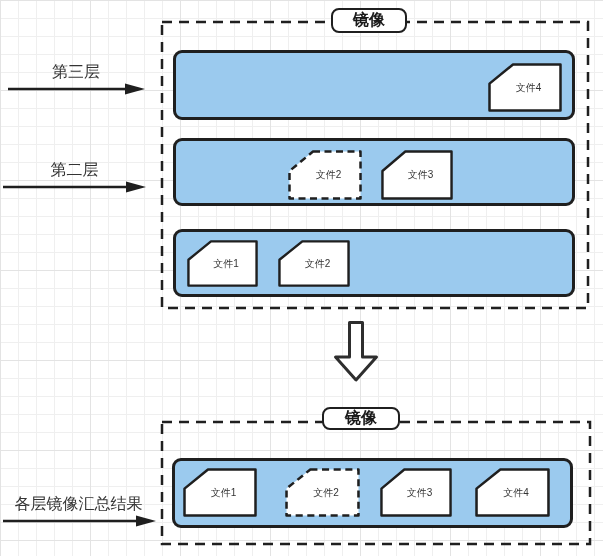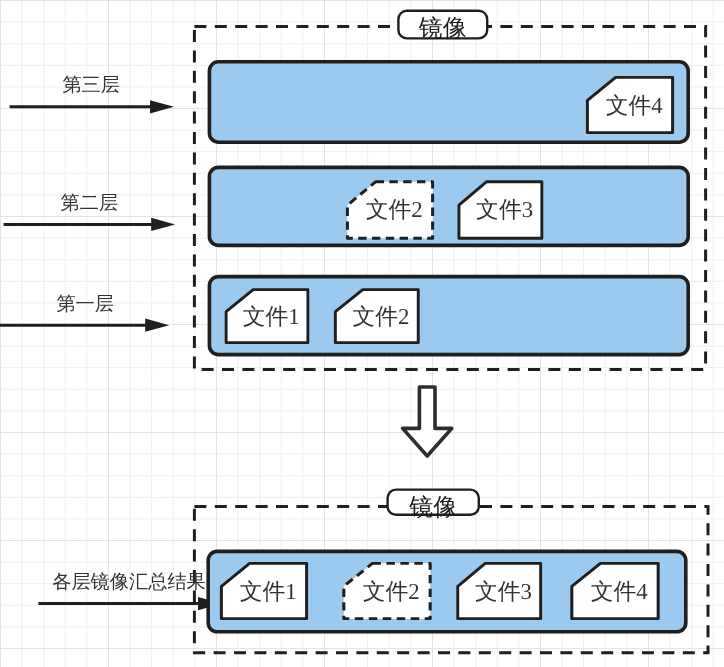--- a/index.html
+++ b/index.html
@@ -24,39 +24,39 @@
   }
   .abs{position:absolute;}
   svg{display:block;overflow:visible;}
 
   
   .dash-rect{fill:none;stroke:var(--stroke);stroke-width:2.5;stroke-dasharray:10 7;}
 
   
   .badge{
     position:absolute;background:#ffffff;border:2.5px solid var(--stroke);
-    border-radius:8px;display:flex;align-items:flex-start;justify-content:center;
-    font-size:20px;font-weight:400;color:#1a1a1a;z-index:4;box-sizing:border-box;
+    border-radius:8px;display:flex;align-items:center;justify-content:center;
+    font-size:16px;font-weight:700;color:#1a1a1a;z-index:4;box-sizing:border-box;
   }
 
   
   .layer{
     position:absolute;background:var(--layer-fill);
     border:3px solid var(--stroke);border-radius:9px;box-sizing:border-box;z-index:2;
   }
 
   
   .file{position:absolute;z-index:3;}
   .file .file-svg{position:absolute;left:0;top:0;width:100%;height:100%;}
   .file-path{fill:#ffffff;stroke:var(--stroke);stroke-width:2.5;stroke-linejoin:round;}
   .file.dashed .file-path{stroke-dasharray:7 4.5;}
   .file-label{
     position:relative;display:flex;align-items:center;justify-content:center;
     width:100%;height:100%;padding-left:7px;box-sizing:border-box;
-    font-size:19px;color:var(--text);font-family:Liberation Serif, serif;
+    font-size:10px;color:var(--text);
   }
 
   
   .annot{position:absolute;display:flex;flex-direction:column;align-items:center;z-index:2;}
   .annot-label{font-size:16px;color:var(--text);line-height:20px;white-space:nowrap;}
   .arrow-line{stroke:var(--stroke);stroke-width:2.5;}
   .arrow-head{fill:var(--stroke);}
 
   
   .down-arrow-path{fill:#ffffff;stroke:#2e2e2e;stroke-width:3;stroke-linejoin:round;}
@@ -124,29 +124,22 @@
   </div>
 
   <div class="annot" style="left:2px;top:160px;width:145px;">
     <div class="annot-label">第二层</div>
     <svg width="145" height="14" aria-hidden="true">
       <line class="arrow-line" x1="1" y1="7" x2="125" y2="7"></line>
       <polygon class="arrow-head" points="124,1.5 144,7 124,12.5"></polygon>
     </svg>
   </div>
 
-  <div class="annot" style="left:0px;top:244px;width:142px;">
-    <div class="annot-label">第一层</div>
-    <svg width="142" height="14" aria-hidden="true">
-      <line class="arrow-line" x1="0" y1="7" x2="122" y2="7"></line>
-      <polygon class="arrow-head" points="121,1.5 141,7 121,12.5"></polygon>
-    </svg>
-  </div>
 
-  <div class="annot" style="left:0px;top:476px;width:157px;padding-left:29px;">
+  <div class="annot" style="left:0px;top:494px;width:157px;">
     <div class="annot-label">各层镜像汇总结果</div>
     <svg width="157" height="14" aria-hidden="true">
       <line class="arrow-line" x1="3" y1="7" x2="137" y2="7"></line>
       <polygon class="arrow-head" points="136,1.5 156,7 136,12.5"></polygon>
     </svg>
   </div>
 
   <svg class="abs" style="left:334px;top:321px;" width="44" height="61" aria-hidden="true">
     <path class="down-arrow-path" d="M15.5 1.5 H28.5 V36 H42.5 L22 59 L1.5 36 H15.5 Z"></path>
   </svg>

